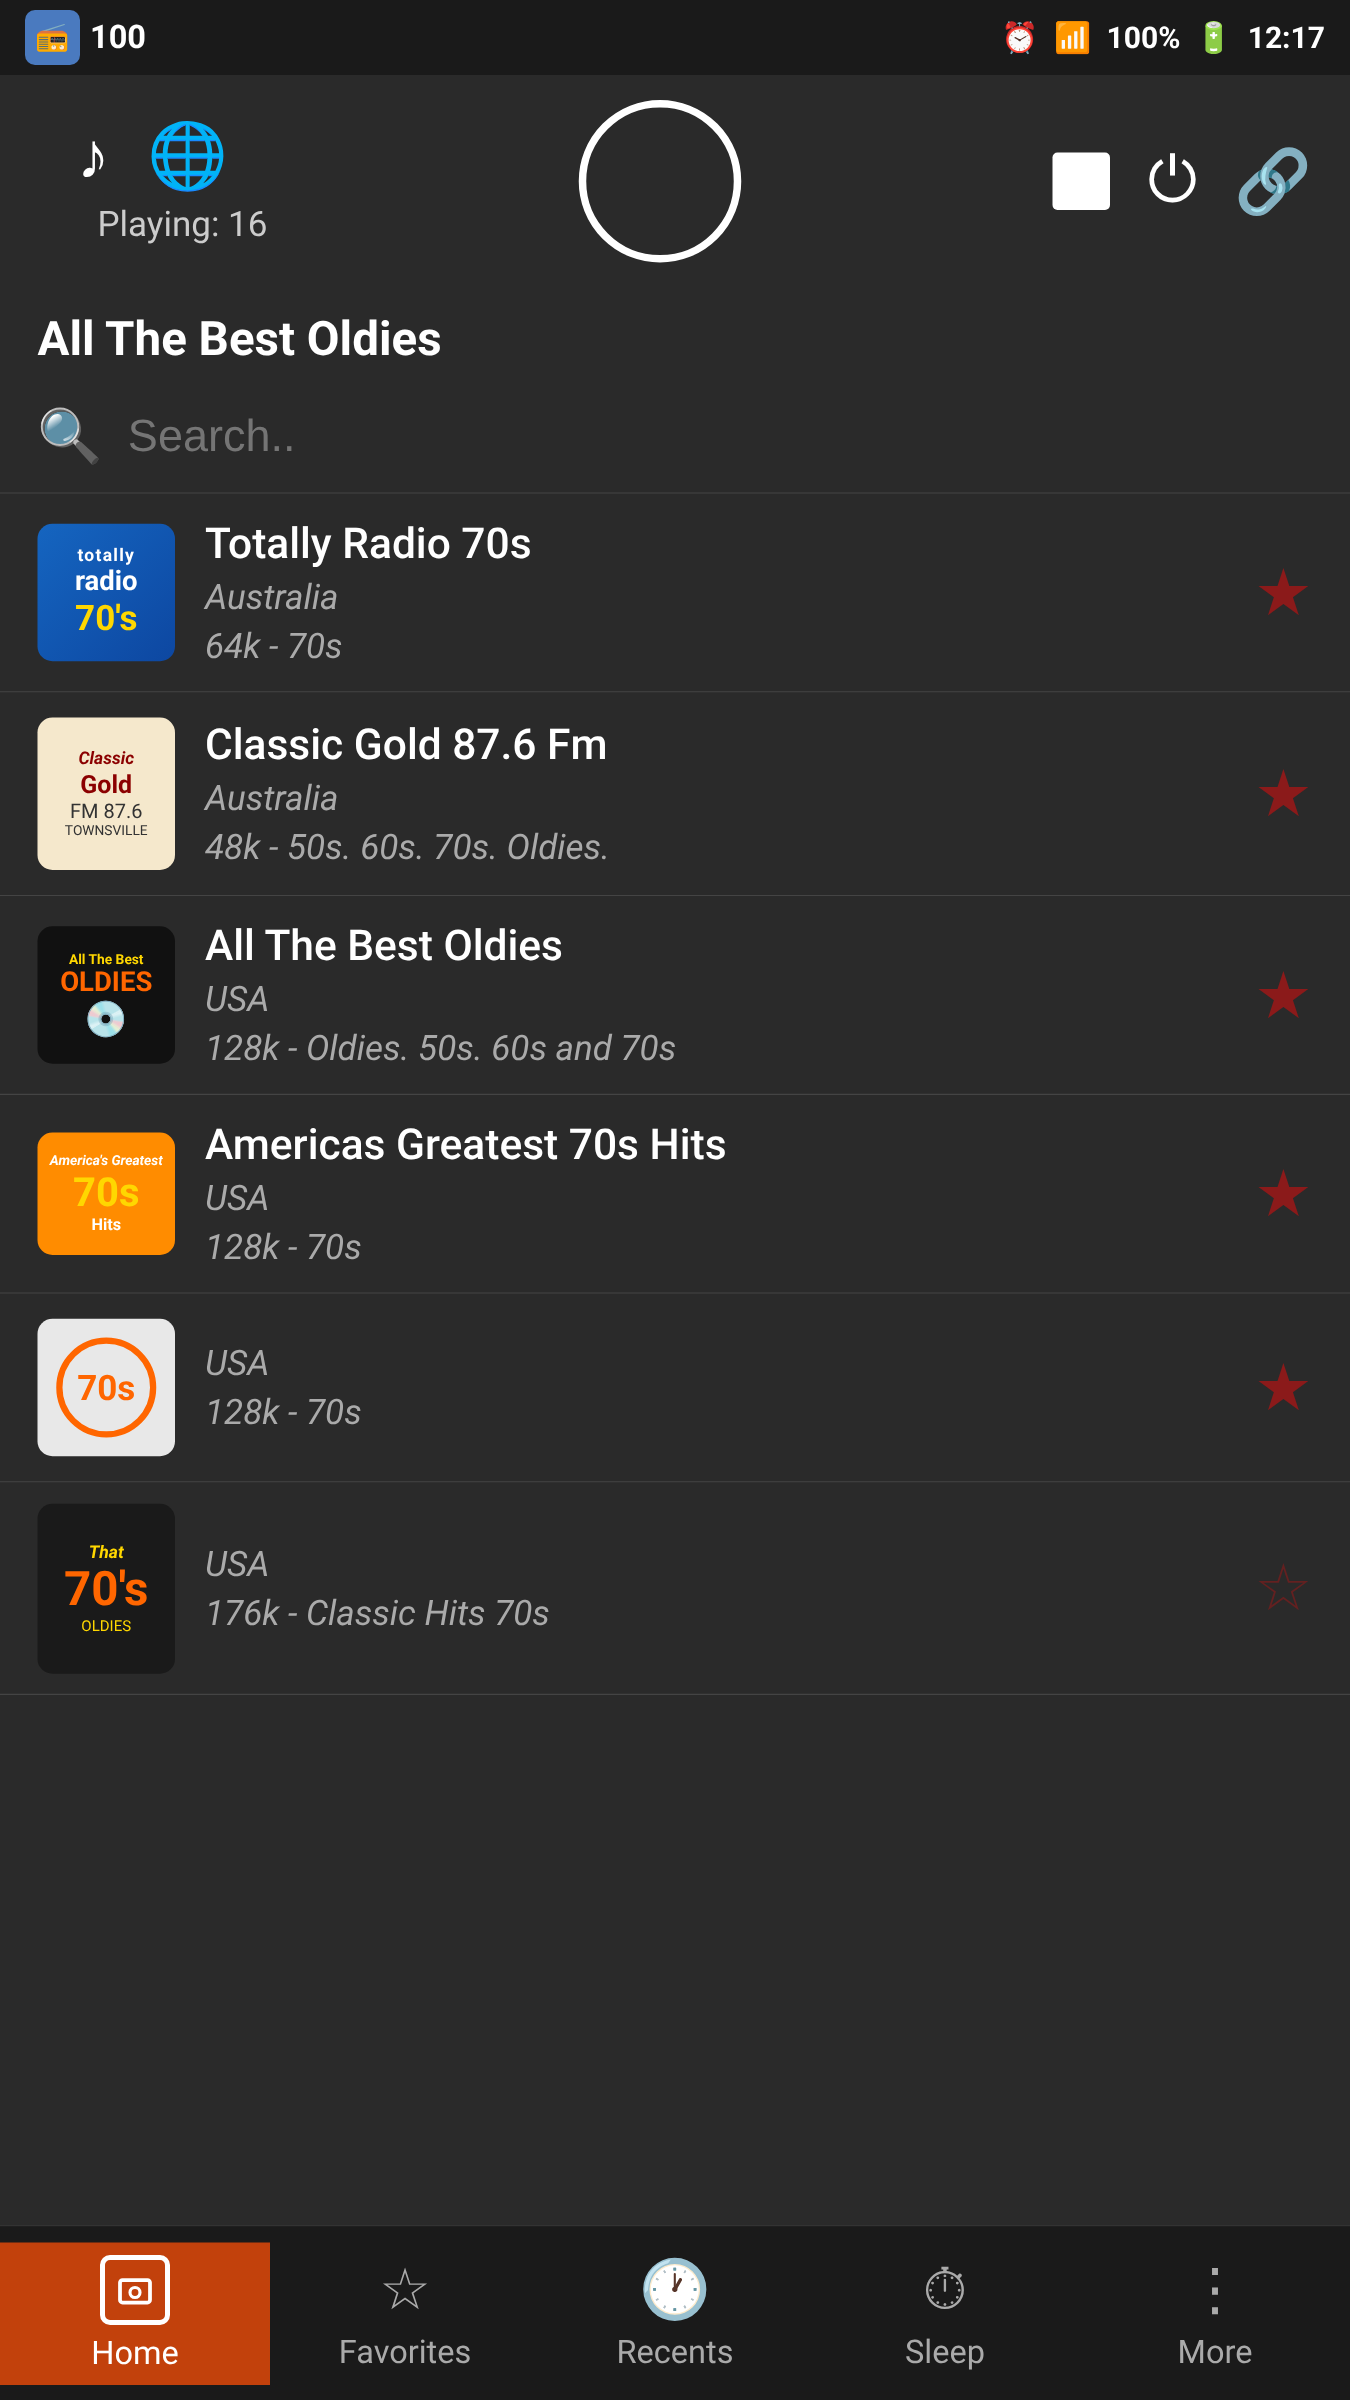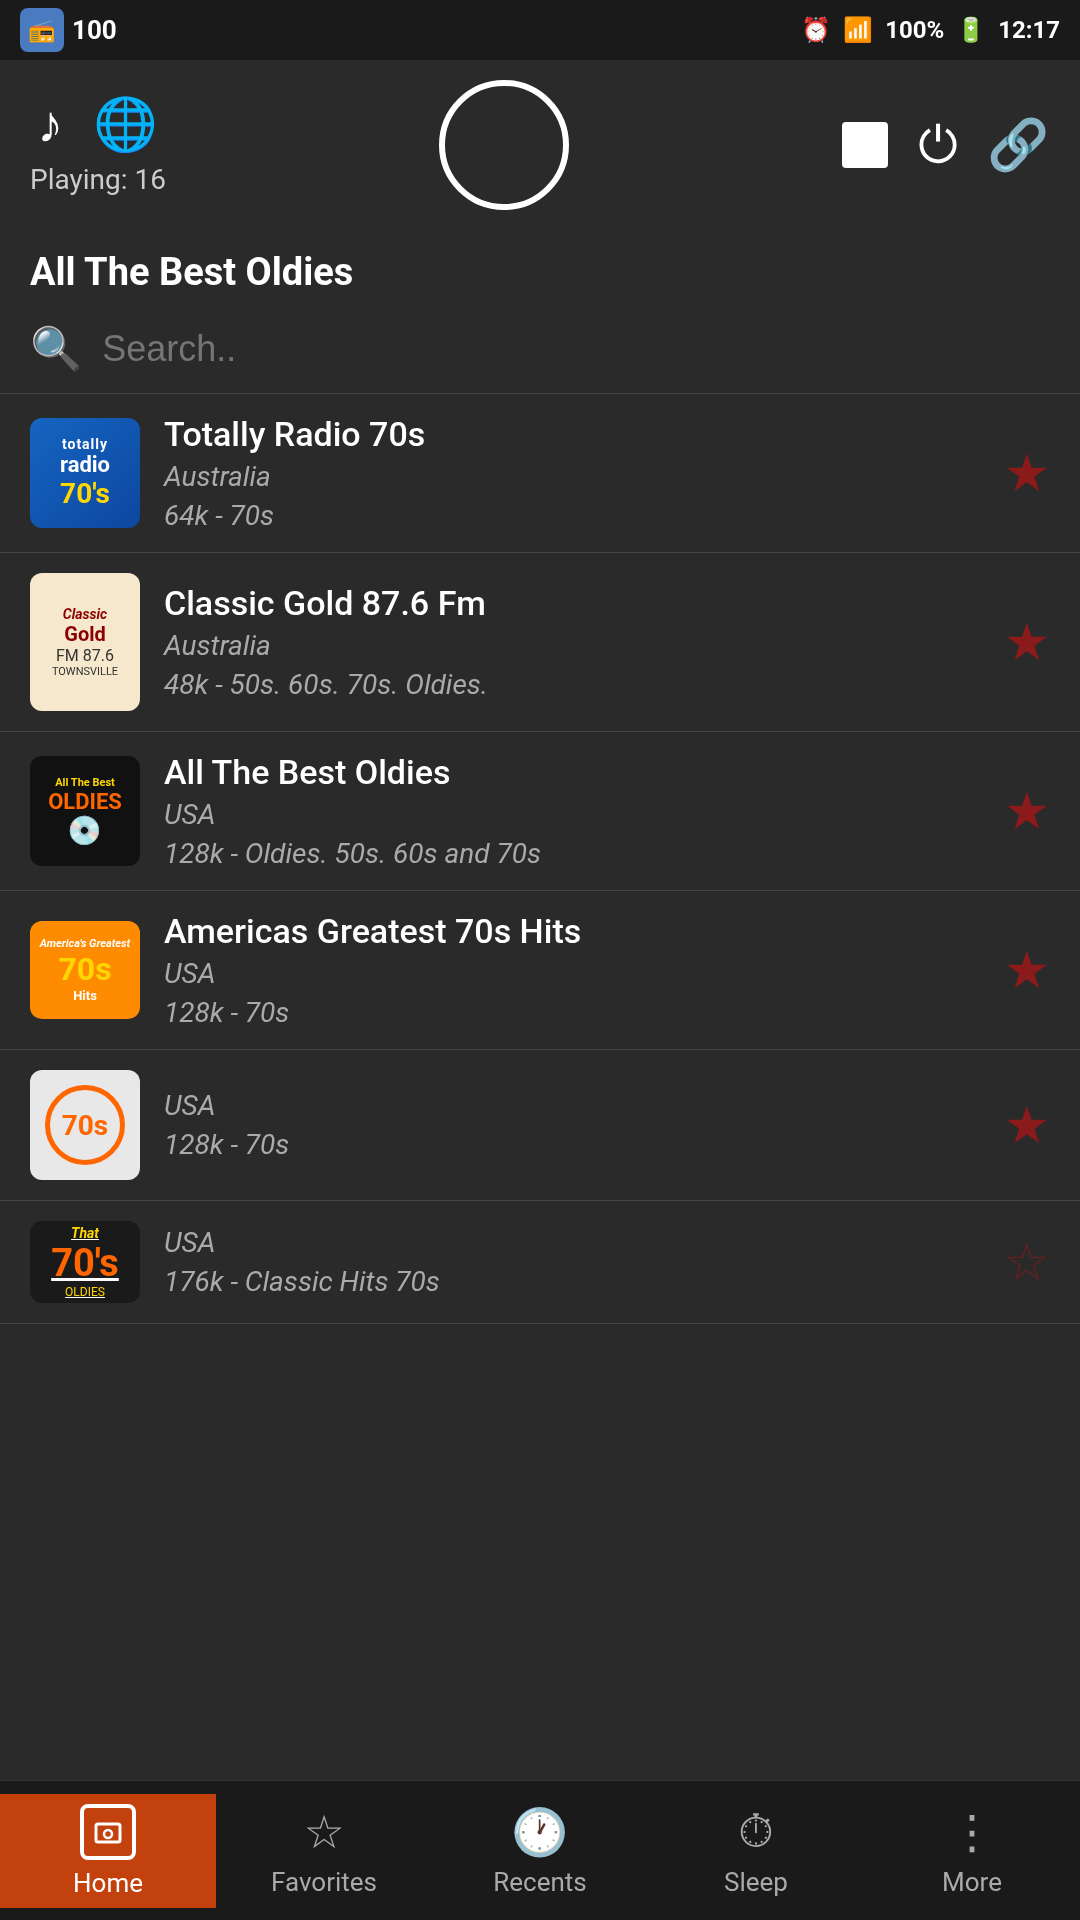--- a/index.html
+++ b/index.html
@@ -75,20 +75,21 @@
       color: #fff;
     }
     .icon-globe {
       font-size: 52px;
       color: #fff;
     }
     .playing-text {
       font-size: 28px;
       color: #ccc;
       text-align: right;
+      margin-left: 48px;
     }
     .pause-btn {
       width: 130px;
       height: 130px;
       border: 6px solid #fff;
       border-radius: 50%;
       display: flex;
       align-items: center;
       justify-content: center;
       background: transparent;
@@ -287,21 +288,21 @@
     }
     .totally-radio-logo .seventies-text {
       color: #FFD700;
       font-size: 28px;
       font-weight: bold;
     }
 
     
     .classic-gold-logo {
       width: 110px;
-      height: 138px;
+      height: 122px;
       background: #f5e8cc;
       border-radius: 12px;
       display: flex;
       flex-direction: column;
       align-items: center;
       justify-content: center;
       padding: 4px;
     }
     .classic-gold-logo .cg-top {
       color: #8B0000;
@@ -399,29 +400,28 @@
     }
     .sf-logo .sf-70s {
       color: #FF6600;
       font-size: 28px;
       font-weight: bold;
     }
 
     
     .that70s-logo {
       width: 110px;
-      height: 82px;
+      height: 136px;
       background: #1a1a1a;
       border-radius: 12px;
       display: flex;
       flex-direction: column;
       align-items: center;
       justify-content: center;
       padding: 18px;
-      text-decoration: underline;
     }
     .that70s-logo .t70-that {
       color: #FFD700;
       font-size: 14px;
       font-weight: bold;
       font-style: italic;
     }
     .that70s-logo .t70-70s {
       color: #FF6600;
       font-size: 38px;

